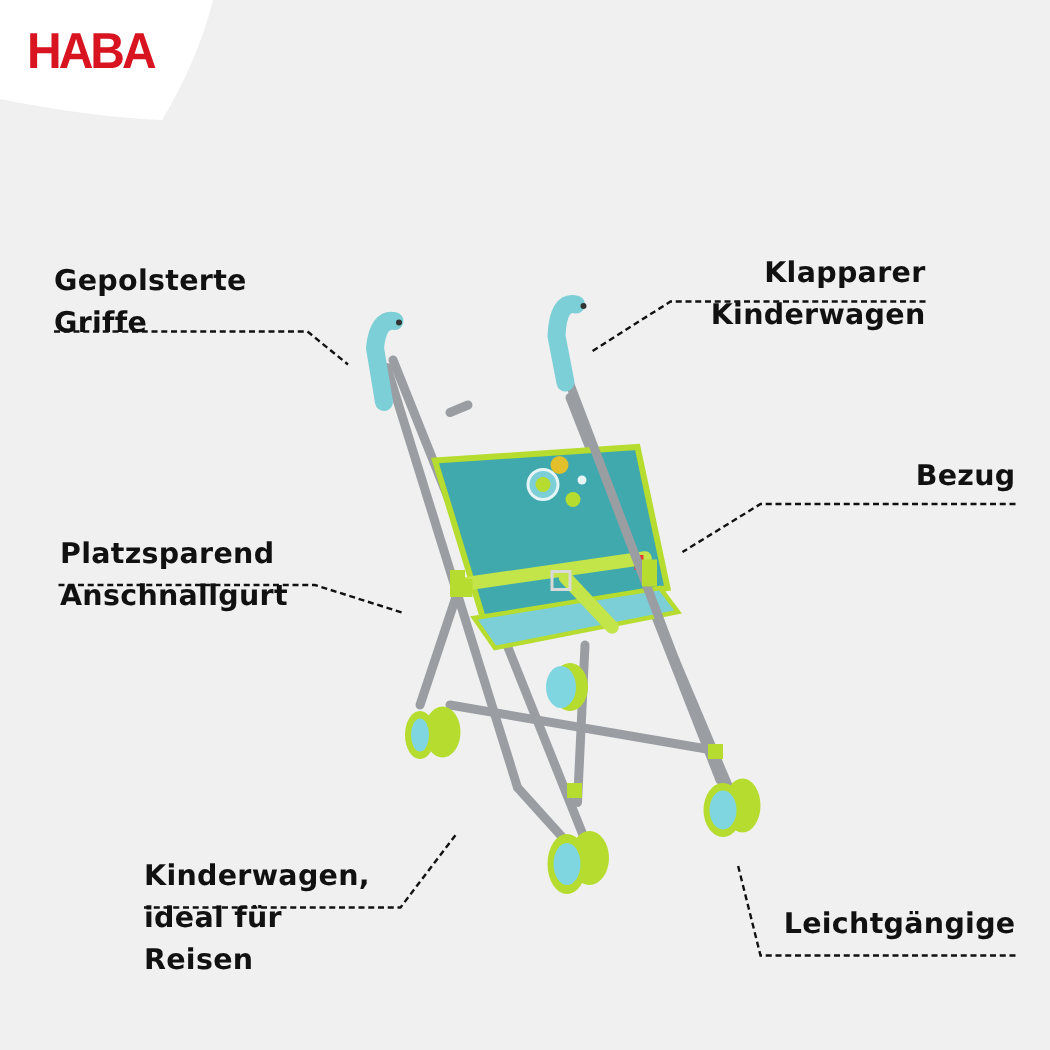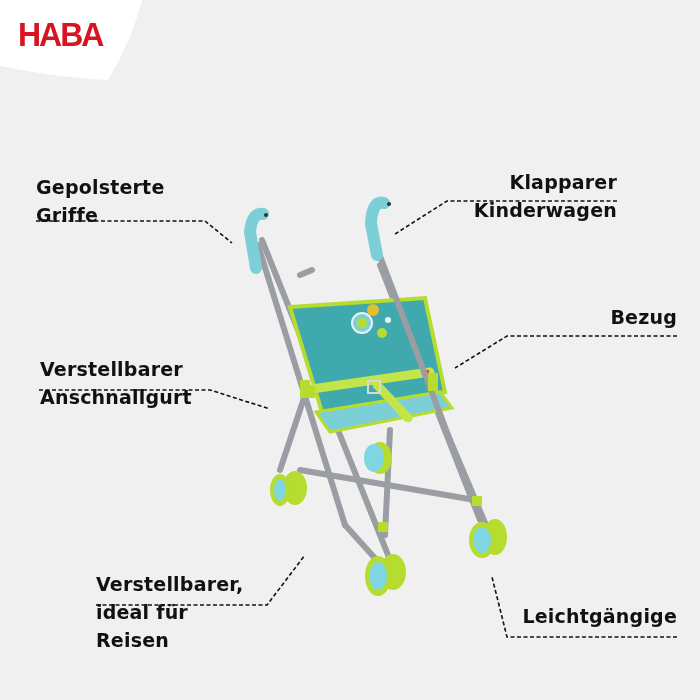--- a/index.html
+++ b/index.html
@@ -107,26 +107,26 @@
 <div class="label right" style="right:84px; top:143px; right:auto; left:447px; width:170px;">
   <span class="line">Klapparer</span>
   <span class="line">Kinderwagen</span>
 </div>
 
 <div class="label right" style="left:477px; width:200px; top:278px;">
   <span class="line">Bezug</span>
 </div>
 
 <div class="label" style="left:40px; top:330px;">
-  <span class="line">Verstellbarer</span>
+  <span class="line">Platzsparend</span>
   <span class="line">Anschnallgurt</span>
 </div>
 
 <div class="label" style="left:96px; top:545px; width:171px;">
-  <span class="line">Verstellbarer,</span>
+  <span class="line">Kinderwagen,</span>
   <span class="line justify">
     <span>ideal</span>
     <span>für</span>
   </span>
   <span class="line">Reisen</span>
 </div>
 
 <div class="label right" style="left:497px; width:180px; top:577px;">
   <span class="line">Leichtgängige</span>
 </div>

